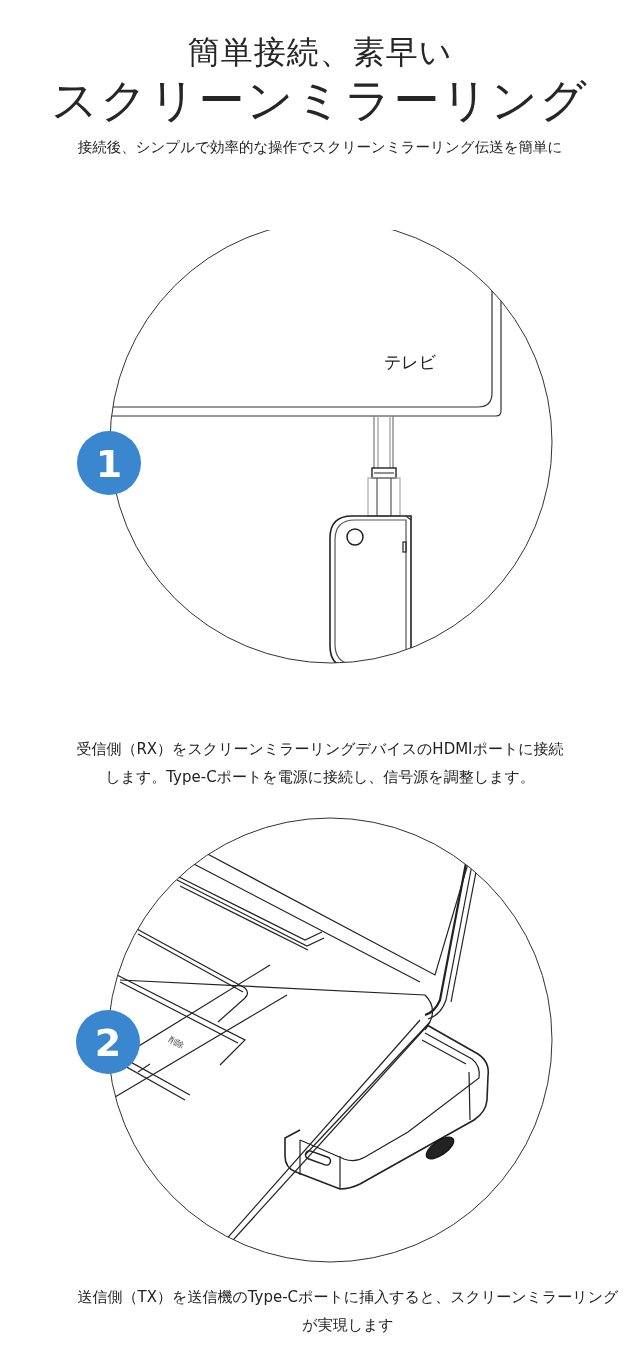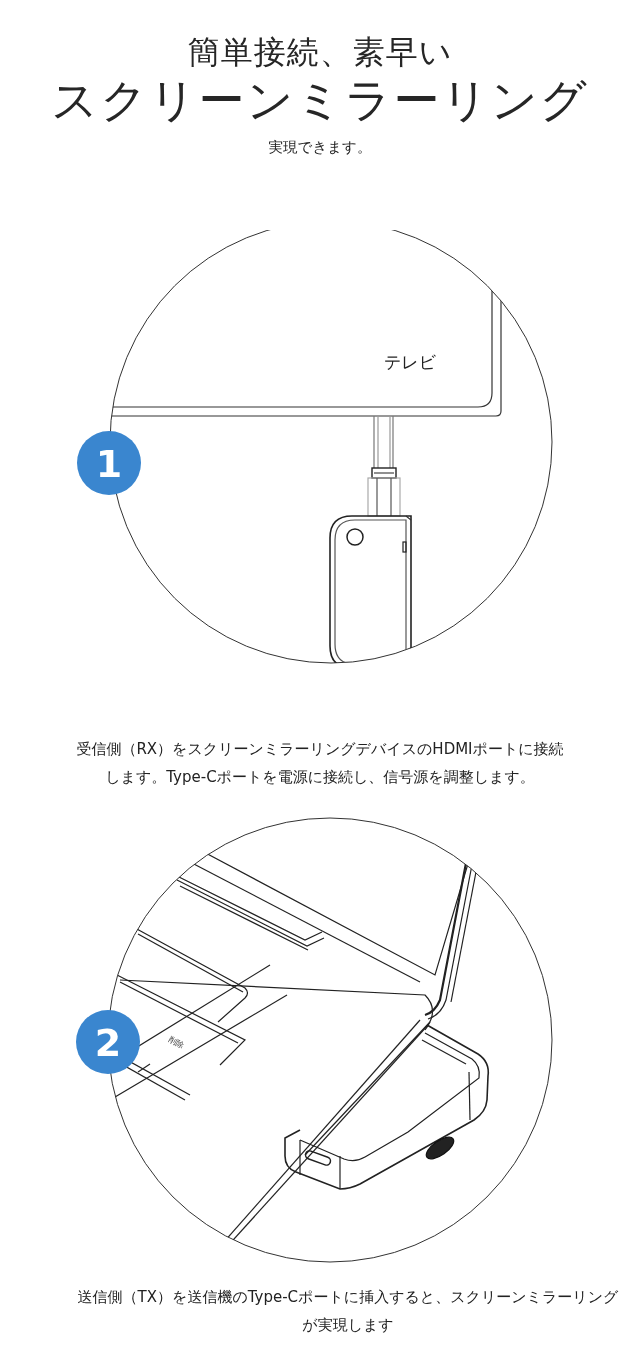--- a/index.html
+++ b/index.html
@@ -18,21 +18,21 @@
     .illus { position: absolute; left: 0; width: 640px; }
     .illus svg { display: block; }
     .badge-num { font-family: "DejaVu Sans", sans-serif; font-weight: bold; }
   </style>
 </head>
 <body>
 
 <div class="abs title l1">簡単接続、素早い</div>
 <div class="abs title l2">スクリーンミラーリング</div>
 <div class="abs subtitle">
-  <div>実現できます。</div>
+  <div>接続後、シンプルで効率的な操作でスクリーンミラーリング伝送を簡単に</div>
 </div>
 
 <div class="illus" style="top:230px;height:470px;">
   <svg width="640" height="470" viewBox="0 0 640 470" xmlns="http://www.w3.org/2000/svg">
     <defs>
       <clipPath id="c1">
           <circle cx="331" cy="212" r="221"></circle>
         </clipPath>
     </defs>
     <circle cx="331" cy="212" r="221" fill="#fff" stroke="#333" stroke-width="1"></circle>

